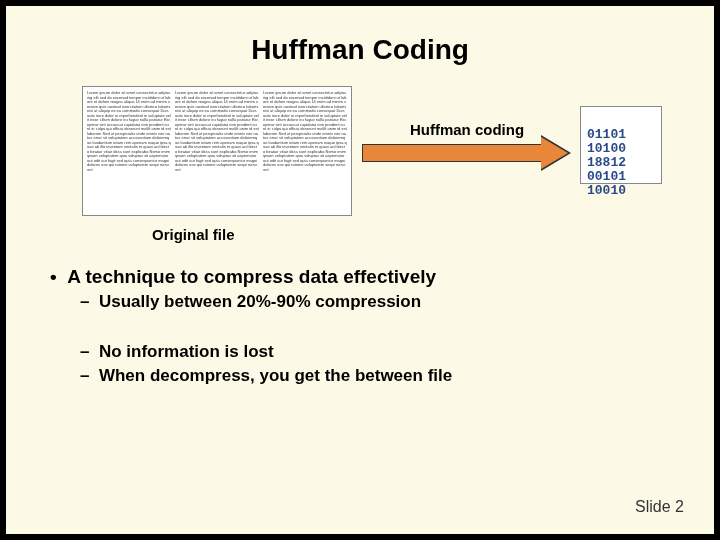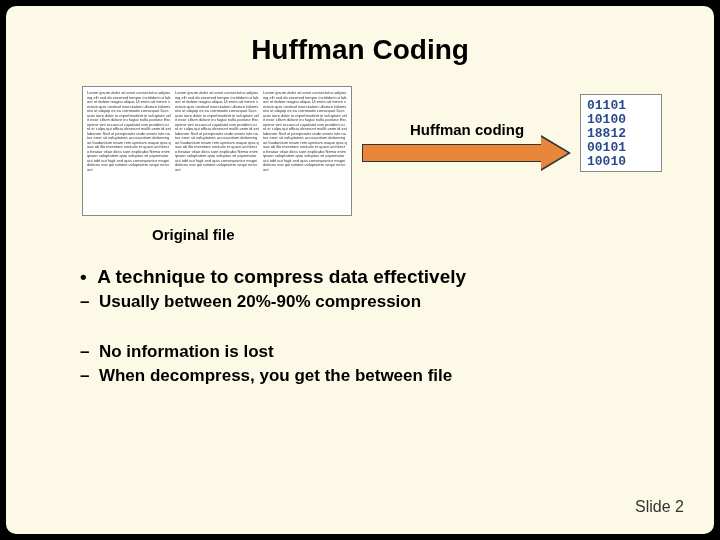--- a/index.html
+++ b/index.html
@@ -8,21 +8,20 @@
     background: #000;
     padding: 6px;
     font-family: Arial, Helvetica, sans-serif;
   }
   .slide {
     width: 100%;
     height: 100%;
     background: #fcfae6;
     position: relative;
     padding: 20px 36px 0 36px;
-    border-radius: 10px;
   }
   .title {
     text-align: center;
     font-size: 28px;
     font-weight: bold;
     color: #000;
     margin-top: 8px;
     margin-bottom: 20px;
   }
   .diagram {
@@ -99,26 +98,26 @@
     top: -3px;
     width: 0;
     height: 0;
     border-top: 16px solid transparent;
     border-bottom: 16px solid transparent;
     border-left: 27px solid #e8873a;
   }
   .comp-file {
     position: absolute;
     left: 538px;
-    top: 8px;
+    top: 20px;
     width: 82px;
     height: 78px;
     background: #fff;
     border: 1px solid #888;
-    padding: 4px 6px;
+    padding: 21px 6px;
     font-family: "Courier New", monospace;
     font-size: 13px;
     font-weight: bold;
     line-height: 14px;
     color: #2a4a8a;
   }
   .comp-label {
     position: absolute;
     left: 500px;
     top: 112px;
@@ -126,21 +125,20 @@
     font-weight: bold;
   }
   .bullets {
     margin-top: 10px;
     margin-left: 8px;
   }
   .b1 {
     font-size: 19px;
     font-weight: bold;
     margin-bottom: 4px;
-    margin-left: 30px;
   }
   .b2 {
     font-size: 17px;
     font-weight: bold;
     margin-left: 30px;
     margin-bottom: 4px;
   }
   .gap { height: 26px; }
   .footer {
     position: absolute;

